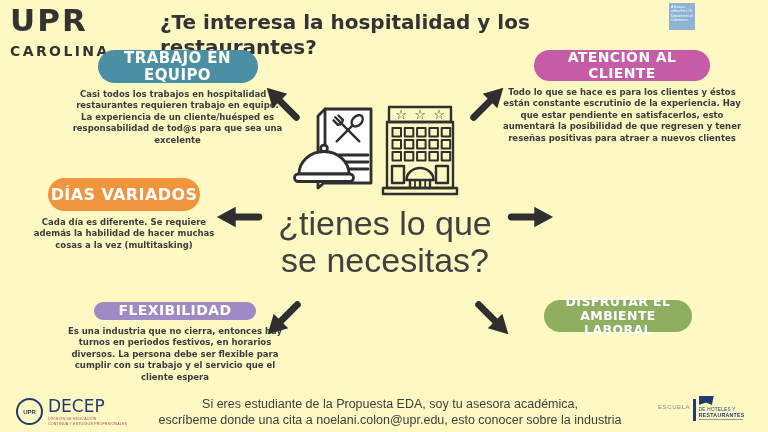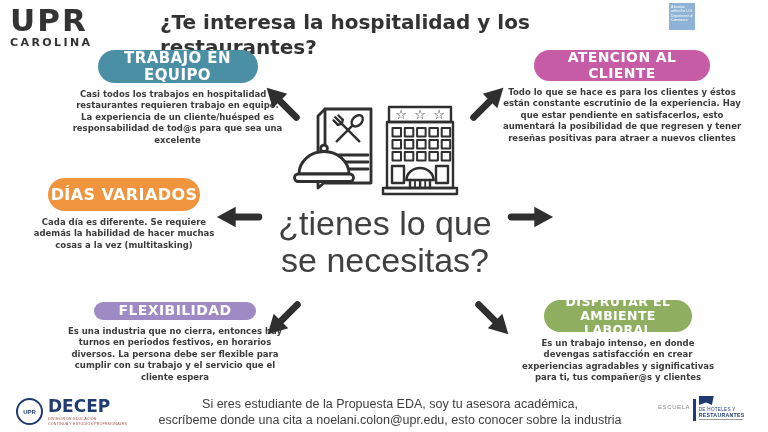--- a/index.html
+++ b/index.html
@@ -1,24 +1,24 @@
 <!DOCTYPE html>
 <html style="--c-title_ink: #333333; --c-body_ink: #3b3b3b; --c-arrow: #2f2f2f; --c-illustration_ink: #2f2f2f; --c-eda_dark: #3d6ba3; --c-eda_light: #8fb3d6; --c-navy: #203a72;"><head>
 <meta charset="utf-8">
 <style>
   html,body{margin:0;padding:0;background:#e9e9e9;}
   .canvas{
-    position:relative;width:768px;height:432px;background:#ffffff;
+    position:relative;width:768px;height:432px;background:#fef9c3;
     overflow:hidden;font-family:"Liberation Sans",sans-serif;
     -webkit-font-smoothing:antialiased;
   }
   
   .upr-logo{position:absolute;left:10px;top:5px;color:var(--c-title_ink);line-height:1;}
   .upr-logo .upr{font-size:31px;font-weight:900;letter-spacing:2px;font-family:"DejaVu Sans",sans-serif;}
-  .upr-logo .campus{font-size:11px;font-weight:800;letter-spacing:2.4px;margin-top:1px;font-family:"DejaVu Sans",sans-serif;}
+  .upr-logo .campus{font-size:14px;font-weight:800;letter-spacing:2.4px;margin-top:8px;font-family:"DejaVu Sans",sans-serif;}
   .title{
     position:absolute;left:160px;top:10px;width:500px;text-align:left;
     font-size:20px;font-weight:800;color:var(--c-title_ink);line-height:1.25;
     font-family:"DejaVu Sans",sans-serif;
   }
   .eda-logo{position:absolute;left:669px;top:3px;display:flex;height:27px;}
   .eda-dark{width:71px;background:var(--c-eda_dark);color:#fff;display:flex;flex-direction:column;align-items:center;justify-content:center;}
   .eda-name{font-size:13px;font-weight:700;letter-spacing:1px;line-height:1;}
   .eda-sub{font-size:3px;letter-spacing:.2px;margin-top:1.5px;white-space:nowrap;}
   .eda-light{width:26px;background:var(--c-eda_light);color:#fff;font-size:3.4px;line-height:1.3;padding:2px 2px;box-sizing:border-box;}
@@ -57,21 +57,21 @@
     font-size:34px;line-height:37px;color:#404040;white-space:pre-line;
     font-family:"Liberation Sans",sans-serif;
   }
   
   .footer-text{position:absolute;left:140px;top:397px;width:500px;text-align:center;
     font-size:12.5px;line-height:15.5px;color:#3d3d3d;}
   .footer-text .email{font-weight:400;}
   .decep{position:absolute;left:16px;top:398px;display:flex;align-items:flex-start;gap:5px;}
   .decep-seal{width:27px;height:27px;border:2.5px solid var(--c-navy);border-radius:50%;
     display:flex;align-items:center;justify-content:center;font-size:6px;font-weight:800;color:var(--c-navy);box-sizing:border-box;}
-  .decep-name{font-size:17px;font-weight:700;color:var(--c-navy);line-height:1;font-family:"DejaVu Sans",sans-serif;}
+  .decep-name{font-size:17px;font-weight:400;color:var(--c-navy);line-height:1;font-family:"DejaVu Sans",sans-serif;}
   .decep-sub{font-size:3.6px;color:#9c4a4a;line-height:1.4;margin-top:1.5px;letter-spacing:.2px;white-space:pre-line;}
   .ehr{position:absolute;left:658px;top:396px;display:flex;align-items:flex-start;gap:3px;color:var(--c-navy);}
   .ehr-escuela{font-size:6px;letter-spacing:.6px;color:#8a8a8a;margin-top:8px;}
   .ehr-bar{width:2.5px;height:22px;background:var(--c-navy);margin-top:3px;}
   .ehr-col{display:flex;flex-direction:column;}
   .ehr-flag{width:15px;height:9px;background:var(--c-navy);clip-path:polygon(0 0,100% 0,88% 100%,50% 72%,0 100%);}
   .ehr-l1{font-size:4.6px;letter-spacing:.3px;margin-top:1.5px;}
   .ehr-l2{font-size:5.2px;font-weight:700;letter-spacing:.3px;}
   .ehr-rule{width:44px;height:1px;background:#9a9a9a;margin-top:1.5px;}
 </style>
@@ -108,21 +108,20 @@
 
 
   <div class="topic t5">
     <div class="pill" style="background-color: rgb(159, 138, 198);">FLEXIBILIDAD</div>
     <p>Es una industria que no cierra, entonces hay turnos en periodos festivos, en horarios diversos. La persona debe ser flexible para cumplir con su trabajo y el servicio que el cliente espera</p>
   </div>
 
   <div class="topic t6">
     <div class="pill" style="background-color: rgb(143, 174, 96);">DISFRUTAR EL
 AMBIENTE LABORAL</div>
-    <p>Es un trabajo intenso, en donde devengas satisfacción en crear experiencias agradables y significativas para ti, tus compañer@s y clientes</p>
   </div>
 
   <div class="arrow left a-upleft">
     <svg viewBox="0 0 56 26">
         <rect x="18" y="9" width="36" height="8" rx="4" fill="currentColor"></rect>
         <polygon points="1,13 23,1 23,25" fill="currentColor"></polygon>
       </svg>
   </div>
   <div class="arrow left a-left">
     <svg viewBox="0 0 56 26">

